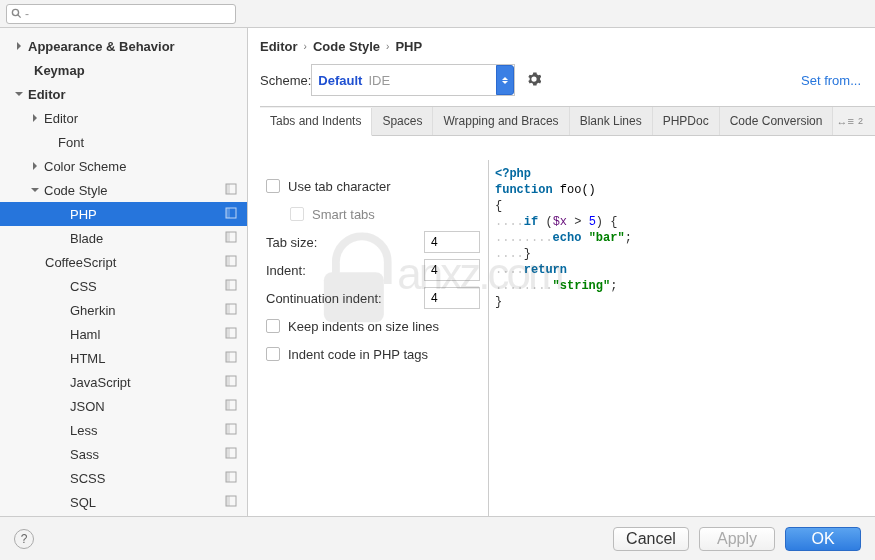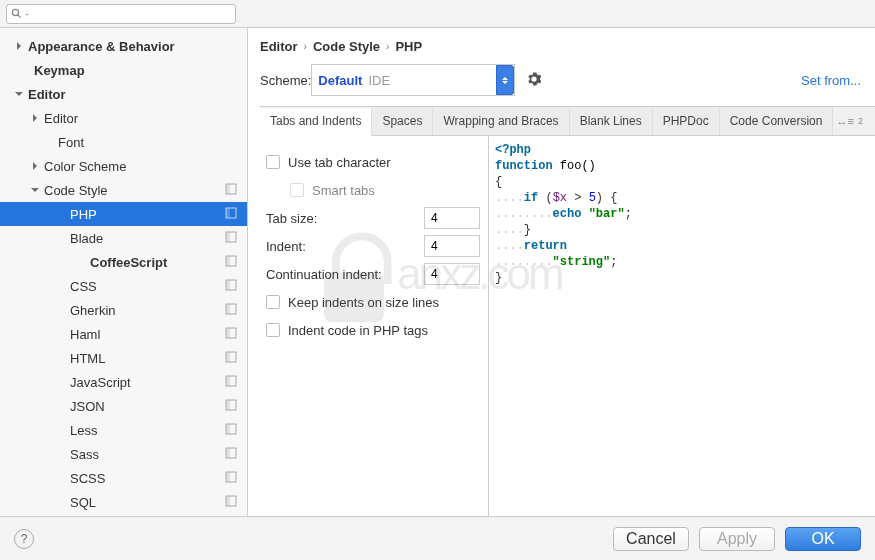--- a/index.html
+++ b/index.html
@@ -29,21 +29,21 @@
 .scheme-arrow { position:absolute; right:0; top:0; width: 18px; height: 100%; background: #3b7fe4; border: 1px solid #2b6ad0; border-radius: 0 3px 3px 0; display: flex; flex-direction: column; align-items: center; justify-content: center; gap:1px; }
 .scheme-arrow .tri { width:0; height:0; border-left:3px solid transparent; border-right:3px solid transparent; }
 .scheme-arrow .tri.up { border-bottom:3px solid #fff; }
 .scheme-arrow .tri.down { border-top:3px solid #fff; }
 .gear { margin-left: 12px; color: #555; }
 .set-from { position: absolute; right: 14px; color: #2675dc; }
 .tabs-row { display: flex; align-items: center; border-top: 1px solid #ccc; border-bottom: 1px solid #ccc; margin-top:6px; padding-right: 8px; height: 30px; background: #f0f0f0; }
 .tab { padding: 0 10px; height: 100%; display: flex; align-items: center; color: #444; cursor: default; border-right: 1px solid #ddd; font-size: 12px; background:#ececec; }
 .tab.active { background: #fff; border-bottom: 1px solid #fff; margin-bottom:-1px; }
 .tabs-right { margin-left: auto; color: #888; font-size: 11px; display:flex; align-items:center; gap:4px; padding-right:4px; }
-.panel-row { flex:1; display: flex; overflow: hidden; }
+.panel-row { flex:1; display: flex; overflow: hidden; margin-top: 24px; }
 .form-col { width: 228px; padding: 12px 8px 0 6px; }
 .form-row { display: flex; align-items: center; height: 28px; }
 .ck { width: 14px; height: 14px; border: 1px solid #bbb; border-radius: 2px; margin-right: 8px; background:#fff; }
 .form-row.sub { padding-left: 24px; color:#888; }
 .form-row.labeledinput { justify-content: space-between; }
 .num-input { width: 56px; height: 22px; border: 1px solid #ccc; font-size: 12px; padding: 0 6px; background:#fff; }
 .preview-col { flex:1; border-left: 1px solid #ccc; background: #fff; padding: 6px 10px 0 6px; font-family: Menlo, "Courier New", monospace; font-size: 12px; line-height: 16px; white-space: pre; overflow:hidden; }
 .preview-col .kw { color:#0369a1; font-weight:bold; }
 .preview-col .fn { color:#000; }
 .preview-col .var { color:#660e7a; }
@@ -139,21 +139,21 @@
             </svg></span>
         </div>
         <div class="tree-item" style="padding-left: 56px;">
           <span class="arrow none"></span>
           <span class="tree-label">Blade</span>
           <span class="tree-icon"><svg width="12" height="12" viewBox="0 0 12 12">
               <rect x="1" y="1" width="10" height="10" fill="none" stroke="currentColor"></rect>
               <rect x="1" y="1" width="4" height="10" fill="currentColor" opacity="0.3"></rect>
             </svg></span>
         </div>
-        <div class="tree-item" style="padding-left: 76px; font-weight: bold;">
+        <div class="tree-item" style="padding-left: 31px;">
           <span class="arrow none"></span>
           <span class="tree-label">CoffeeScript</span>
           <span class="tree-icon"><svg width="12" height="12" viewBox="0 0 12 12">
               <rect x="1" y="1" width="10" height="10" fill="none" stroke="currentColor"></rect>
               <rect x="1" y="1" width="4" height="10" fill="currentColor" opacity="0.3"></rect>
             </svg></span>
         </div>
         <div class="tree-item" style="padding-left: 56px;">
           <span class="arrow none"></span>
           <span class="tree-label">CSS</span>

